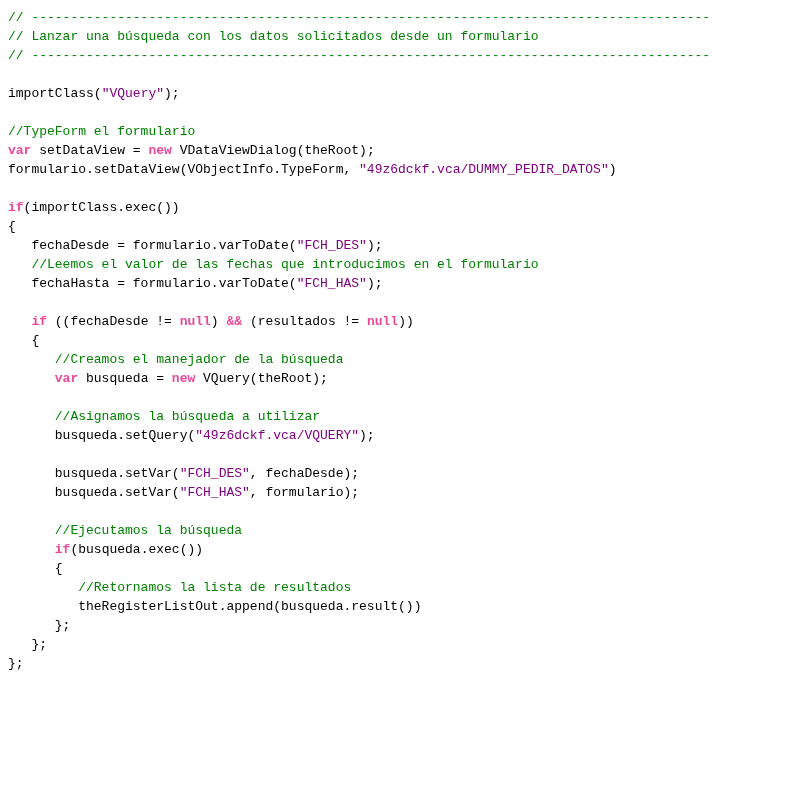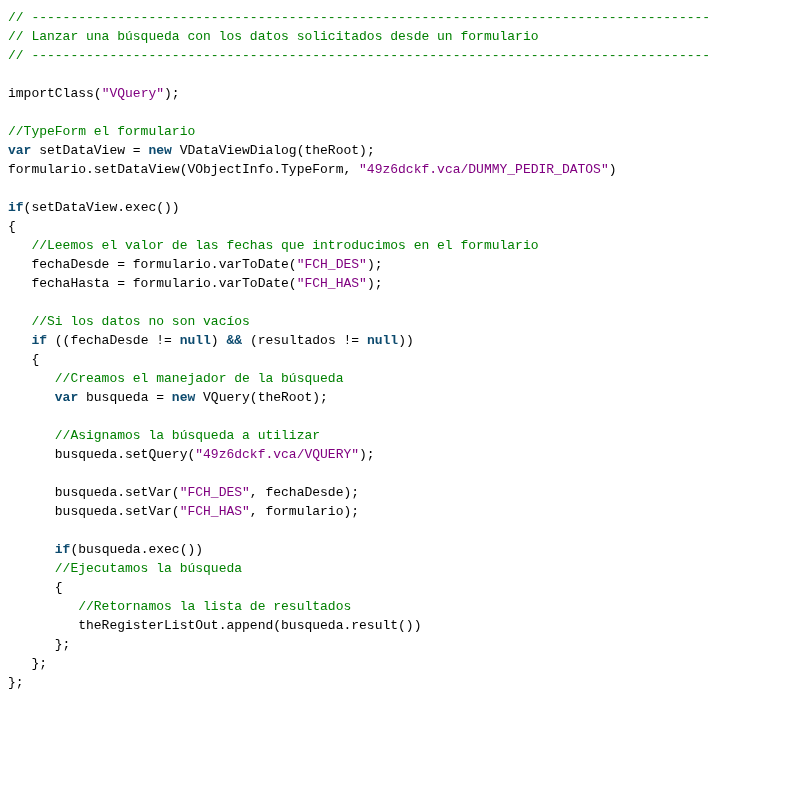--- a/index.html
+++ b/index.html
@@ -7,57 +7,56 @@
     font-family: "Courier New", monospace;
     font-size: 13px;
     line-height: 19px;
     background: #ffffff;
     padding: 8px;
     width: 785px;
     color: #000;
   }
   .line { white-space: pre; }
   .c-comment { color: #008000; }
-  .c-keyword { color: #0c4a6e; font-weight: bold; }
+  .c-keyword { color: #ec4899; font-weight: bold; }
   .c-string  { color: #800080; }
   .c-plain   { color: #000000; }
 </style>
 </head>
 <body>
 
 <div>
 <div class="line"><span class="c-comment">// ---------------------------------------------------------------------------------------</span></div>
 <div class="line"><span class="c-comment">// Lanzar una búsqueda con los datos solicitados desde un formulario</span></div>
 <div class="line"><span class="c-comment">// ---------------------------------------------------------------------------------------</span></div>
 <div class="line"><span></span>&nbsp;</div>
 <div class="line"><span class="c-plain">importClass(</span><span class="c-string">"VQuery"</span><span class="c-plain">);</span></div>
 <div class="line"><span></span>&nbsp;</div>
 <div class="line"><span class="c-comment">//TypeForm el formulario</span></div>
 <div class="line"><span class="c-keyword">var</span><span class="c-plain"> setDataView = </span><span class="c-keyword">new</span><span class="c-plain"> VDataViewDialog(theRoot);</span></div>
 <div class="line"><span class="c-plain">formulario.setDataView(VObjectInfo.TypeForm, </span><span class="c-string">"49z6dckf.vca/DUMMY_PEDIR_DATOS"</span><span class="c-plain">)</span></div>
 <div class="line"><span></span>&nbsp;</div>
-<div class="line"><span class="c-keyword">if</span><span class="c-plain">(setDataView.exec())</span></div>
+<div class="line"><span class="c-keyword">if</span><span class="c-plain">(importClass.exec())</span></div>
 <div class="line"><span class="c-plain">{</span></div>
+<div class="line"><span class="c-plain">   fechaDesde = formulario.varToDate(</span><span class="c-string">"FCH_DES"</span><span class="c-plain">);</span></div>
 <div class="line"><span class="c-comment">   //Leemos el valor de las fechas que introducimos en el formulario</span></div>
-<div class="line"><span class="c-plain">   fechaDesde = formulario.varToDate(</span><span class="c-string">"FCH_DES"</span><span class="c-plain">);</span></div>
 <div class="line"><span class="c-plain">   fechaHasta = formulario.varToDate(</span><span class="c-string">"FCH_HAS"</span><span class="c-plain">);</span></div>
 <div class="line"><span></span>&nbsp;</div>
-<div class="line"><span class="c-comment">   //Si los datos no son vacíos</span></div>
 <div class="line"><span class="c-plain">   </span><span class="c-keyword">if</span><span class="c-plain"> ((fechaDesde != </span><span class="c-keyword">null</span><span class="c-plain">) </span><span class="c-keyword">&amp;&amp;</span><span class="c-plain"> (resultados != </span><span class="c-keyword">null</span><span class="c-plain">))</span></div>
 <div class="line"><span class="c-plain">   {</span></div>
 <div class="line"><span class="c-comment">      //Creamos el manejador de la búsqueda</span></div>
 <div class="line"><span class="c-plain">      </span><span class="c-keyword">var</span><span class="c-plain"> busqueda = </span><span class="c-keyword">new</span><span class="c-plain"> VQuery(theRoot);</span></div>
 <div class="line"><span></span>&nbsp;</div>
 <div class="line"><span class="c-comment">      //Asignamos la búsqueda a utilizar</span></div>
 <div class="line"><span class="c-plain">      busqueda.setQuery(</span><span class="c-string">"49z6dckf.vca/VQUERY"</span><span class="c-plain">);</span></div>
 <div class="line"><span></span>&nbsp;</div>
 <div class="line"><span class="c-plain">      busqueda.setVar(</span><span class="c-string">"FCH_DES"</span><span class="c-plain">, fechaDesde);</span></div>
 <div class="line"><span class="c-plain">      busqueda.setVar(</span><span class="c-string">"FCH_HAS"</span><span class="c-plain">, formulario);</span></div>
 <div class="line"><span></span>&nbsp;</div>
+<div class="line"><span class="c-comment">      //Ejecutamos la búsqueda</span></div>
 <div class="line"><span class="c-plain">      </span><span class="c-keyword">if</span><span class="c-plain">(busqueda.exec())</span></div>
-<div class="line"><span class="c-comment">      //Ejecutamos la búsqueda</span></div>
 <div class="line"><span class="c-plain">      {</span></div>
 <div class="line"><span class="c-comment">         //Retornamos la lista de resultados</span></div>
 <div class="line"><span class="c-plain">         theRegisterListOut.append(busqueda.result())</span></div>
 <div class="line"><span class="c-plain">      };</span></div>
 <div class="line"><span class="c-plain">   };</span></div>
 <div class="line"><span class="c-plain">};</span></div>
 </div>
 
 </body></html>

